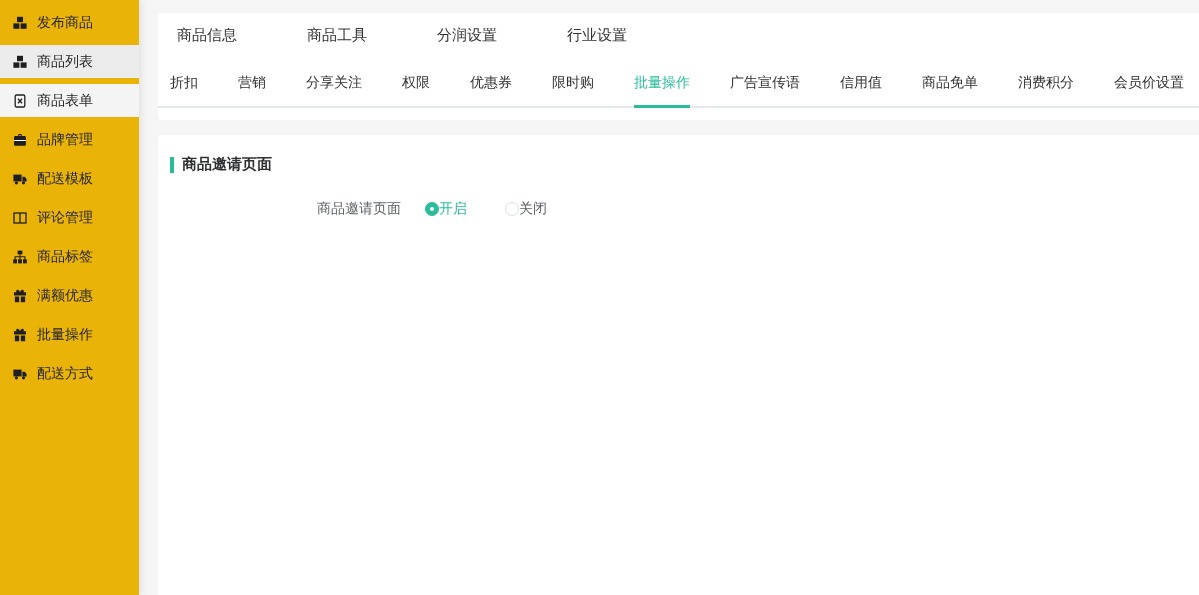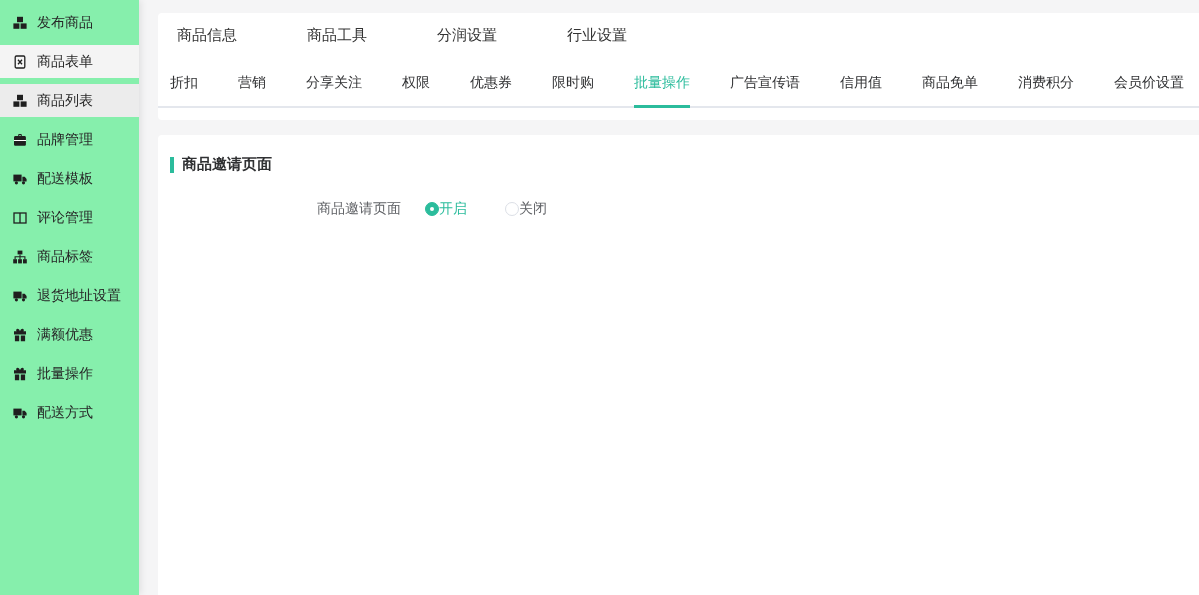--- a/index.html
+++ b/index.html
@@ -7,21 +7,21 @@
   html,body { width:1199px; height:595px; overflow:hidden; }
   body {
     font-family:"Liberation Sans", sans-serif;
     background:#f5f5f6;
     color:#262626;
     position:relative;
   }
   
   .sidebar {
     position:absolute; left:0; top:0; bottom:0; width:139px;
-    background:#86efac; z-index:5;
+    background:#eab308; z-index:5;
     box-shadow:2px 0 7px rgba(0,0,0,0.09);
     padding-top:0;
   }
   .sidebar-item {
     height:33px; margin:6px 0; padding-left:13px;
     display:flex; align-items:center; gap:10px;
     font-size:14px; color:#262626; cursor:pointer; white-space:nowrap;
   }
   .sidebar-item.active    { background:#ececec; }
   .sidebar-item.highlight { background:#f4f4f4; }
@@ -96,39 +96,39 @@
       <span class="s-icon">
   <svg viewBox="0 0 14 14" fill="currentColor" aria-hidden="true">
     <rect x="4" y="0.8" width="6" height="5.4"></rect>
     <rect x="0.4" y="7.4" width="6" height="5.4"></rect>
     <rect x="7.6" y="7.4" width="6" height="5.4"></rect>
   </svg>
 </span>
       <span>发布商品</span>
     </div>
 
+    <div class="sidebar-item active">
+      <span class="s-icon">
+  <svg viewBox="0 0 14 14" fill="currentColor" aria-hidden="true">
+    <rect x="4" y="0.8" width="6" height="5.4"></rect>
+    <rect x="0.4" y="7.4" width="6" height="5.4"></rect>
+    <rect x="7.6" y="7.4" width="6" height="5.4"></rect>
+  </svg>
+</span>
+      <span>商品列表</span>
+    </div>
+
     <div class="sidebar-item highlight">
       <span class="s-icon">
   <svg viewBox="0 0 14 14" fill="none" stroke="currentColor" stroke-width="1.3" aria-hidden="true">
     <rect x="2.2" y="1" width="9.6" height="12" rx="1.2"></rect>
     <path d="M5 4.8 L9 9.2 M9 4.8 L5 9.2"></path>
   </svg>
 </span>
       <span>商品表单</span>
-    </div>
-
-    <div class="sidebar-item active">
-      <span class="s-icon">
-  <svg viewBox="0 0 14 14" fill="currentColor" aria-hidden="true">
-    <rect x="4" y="0.8" width="6" height="5.4"></rect>
-    <rect x="0.4" y="7.4" width="6" height="5.4"></rect>
-    <rect x="7.6" y="7.4" width="6" height="5.4"></rect>
-  </svg>
-</span>
-      <span>商品列表</span>
     </div>
 
 
     <div class="sidebar-item">
       <span class="s-icon">
   <svg viewBox="0 0 14 14" fill="currentColor" aria-hidden="true">
     <path d="M5.2 3V1.8c0-.5.4-.9.9-.9h1.8c.5 0 .9.4.9.9V3h2.7c.8 0 1.4.6 1.4 1.4v7c0 .8-.6 1.4-1.4 1.4h-9C1.7 12.8 1 12.2 1 11.4v-7C1 3.6 1.7 3 2.5 3h2.7zm1.1-.9V3h1.4v-.9H6.3z"></path>
     <rect x="1" y="7" width="12" height="1" fill="#fff"></rect>
   </svg>
 </span>
@@ -164,61 +164,50 @@
     <rect x="4.6" y="0.6" width="4.8" height="3.8" fill="currentColor"></rect>
     <rect x="0.2" y="9.2" width="3.8" height="4.2" fill="currentColor"></rect>
     <rect x="5.1" y="9.2" width="3.8" height="4.2" fill="currentColor"></rect>
     <rect x="10" y="9.2" width="3.8" height="4.2" fill="currentColor"></rect>
     <path d="M7 4.4v2.4 M2.1 9.2V6.8h9.8v2.4 M7 6.8v2.4" stroke="currentColor" fill="none" stroke-width="1.1"></path>
   </svg>
 </span>
       <span>商品标签</span>
     </div>
 
+
+    <div class="sidebar-item">
+      <span class="s-icon">
+  <svg viewBox="0 0 14 14" fill="currentColor" aria-hidden="true">
+    <path d="M3.6 3.3c-1-.9-.3-2.5 1-2.5.9 0 1.7.8 2.4 2.4C7.7 1.6 8.5.8 9.4.8c1.3 0 2 1.6 1 2.5H13v3.1H1V3.3h2.6z"></path>
+    <path d="M1.9 7.5h4.3v5.7H1.9z M7.8 7.5h4.3v5.7H7.8z"></path>
+  </svg>
+</span>
+      <span>满额优惠</span>
+    </div>
+
+    <div class="sidebar-item">
+      <span class="s-icon">
+  <svg viewBox="0 0 14 14" fill="currentColor" aria-hidden="true">
+    <path d="M3.6 3.3c-1-.9-.3-2.5 1-2.5.9 0 1.7.8 2.4 2.4C7.7 1.6 8.5.8 9.4.8c1.3 0 2 1.6 1 2.5H13v3.1H1V3.3h2.6z"></path>
+    <path d="M1.9 7.5h4.3v5.7H1.9z M7.8 7.5h4.3v5.7H7.8z"></path>
+  </svg>
+</span>
+      <span>批量操作</span>
+    </div>
+
     <div class="sidebar-item">
       <span class="s-icon">
   <svg viewBox="0 0 14 14" fill="currentColor" aria-hidden="true">
     <rect x="0.4" y="2.6" width="8.2" height="6.8"></rect>
     <path d="M9.4 4.8h2.3l1.9 2.3v2.3H9.4z"></path>
     <circle cx="3.4" cy="10.8" r="1.6"></circle>
     <circle cx="10.5" cy="10.8" r="1.6"></circle>
   </svg>
 </span>
-      <span>退货地址设置</span>
-    </div>
-
-    <div class="sidebar-item">
-      <span class="s-icon">
-  <svg viewBox="0 0 14 14" fill="currentColor" aria-hidden="true">
-    <path d="M3.6 3.3c-1-.9-.3-2.5 1-2.5.9 0 1.7.8 2.4 2.4C7.7 1.6 8.5.8 9.4.8c1.3 0 2 1.6 1 2.5H13v3.1H1V3.3h2.6z"></path>
-    <path d="M1.9 7.5h4.3v5.7H1.9z M7.8 7.5h4.3v5.7H7.8z"></path>
-  </svg>
-</span>
-      <span>满额优惠</span>
-    </div>
-
-    <div class="sidebar-item">
-      <span class="s-icon">
-  <svg viewBox="0 0 14 14" fill="currentColor" aria-hidden="true">
-    <path d="M3.6 3.3c-1-.9-.3-2.5 1-2.5.9 0 1.7.8 2.4 2.4C7.7 1.6 8.5.8 9.4.8c1.3 0 2 1.6 1 2.5H13v3.1H1V3.3h2.6z"></path>
-    <path d="M1.9 7.5h4.3v5.7H1.9z M7.8 7.5h4.3v5.7H7.8z"></path>
-  </svg>
-</span>
-      <span>批量操作</span>
-    </div>
-
-    <div class="sidebar-item">
-      <span class="s-icon">
-  <svg viewBox="0 0 14 14" fill="currentColor" aria-hidden="true">
-    <rect x="0.4" y="2.6" width="8.2" height="6.8"></rect>
-    <path d="M9.4 4.8h2.3l1.9 2.3v2.3H9.4z"></path>
-    <circle cx="3.4" cy="10.8" r="1.6"></circle>
-    <circle cx="10.5" cy="10.8" r="1.6"></circle>
-  </svg>
-</span>
       <span>配送方式</span>
     </div>
   </nav>
 
 <div class="main">
 
   <div class="tabs-panel">
     <div class="ptabs">
 
         <div class="ptab">

